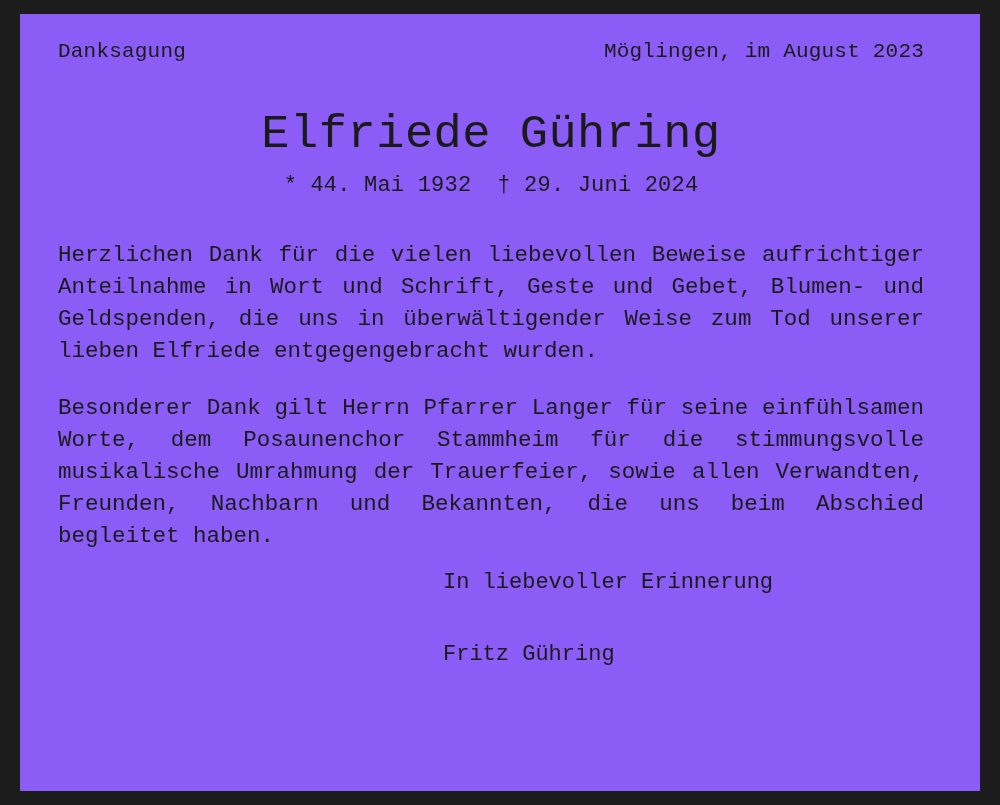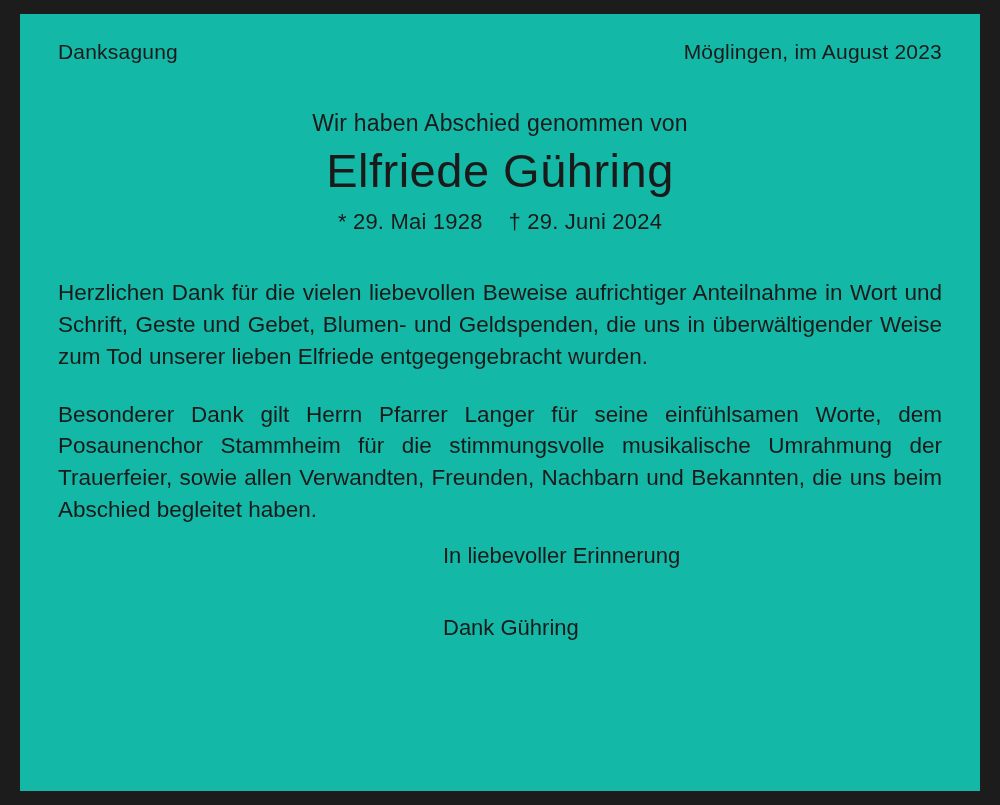--- a/index.html
+++ b/index.html
@@ -22,23 +22,24 @@
     border-top: 14px solid #1c1c1c;
     border-bottom: 14px solid #1c1c1c;
     border-left: 20px solid #1c1c1c;
     border-right: 20px solid #1c1c1c;
     background: #f7f7f5;
   }
   .inner {
     position: relative;
     width: 100%;
     height: 100%;
-    background: #14b8a6;
+    background: #8b5cf6;
     box-sizing: border-box;
-    padding: 26px 38px 14px 38px;
+    padding: 26px 56px 14px 38px;
+    font-family: Liberation Mono, monospace;
   }
   .top-row {
     display: flex;
     justify-content: space-between;
     align-items: baseline;
     font-size: 21px;
     color: #1a1a1a;
   }
   .top-left {
     letter-spacing: 0.2px;
@@ -106,31 +107,30 @@
 
 <div class="notice">
   <div class="inner">
 
     <div class="top-row">
       <div class="top-left">Danksagung</div>
       <div class="top-right">Möglingen, im August 2023</div>
     </div>
 
     <div class="center-block">
-      <div class="lead-line">Wir haben Abschied genommen von</div>
       <div class="name">Elfriede Gühring</div>
       <div class="dates">
-        <span>* 29. Mai 1928</span><span class="gap"></span><span>† 29. Juni 2024</span>
+        <span>* 44. Mai 1932</span><span class="gap"></span><span>† 29. Juni 2024</span>
       </div>
     </div>
 
     <div class="body-text">
       <p>Herzlichen Dank für die vielen liebevollen Beweise aufrichtiger Anteilnahme in Wort und Schrift, Geste und Gebet, Blumen- und Geldspenden, die uns in überwältigender Weise zum Tod unserer lieben Elfriede entgegengebracht wurden.</p>
       <p>Besonderer Dank gilt Herrn Pfarrer Langer für seine einfühlsamen Worte, dem Posaunenchor Stammheim für die stimmungsvolle musikalische Umrahmung der Trauerfeier, sowie allen Verwandten, Freunden, Nachbarn und Bekannten, die uns beim Abschied begleitet haben.</p>
     </div>
 
     <div class="closing">
       <div class="rem">In liebevoller Erinnerung</div>
-      <div>Dank Gühring</div>
+      <div>Fritz Gühring</div>
     </div>
 
   </div>
 </div>
 
 </body></html>

